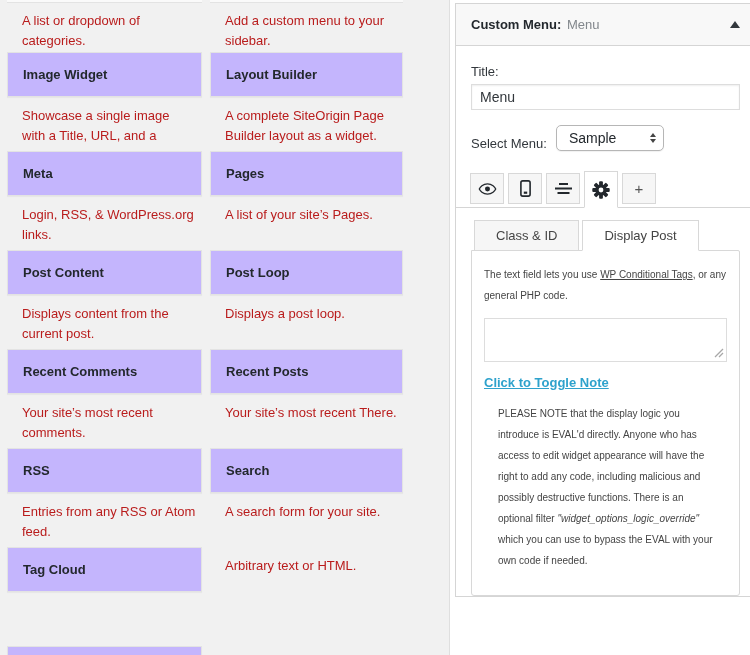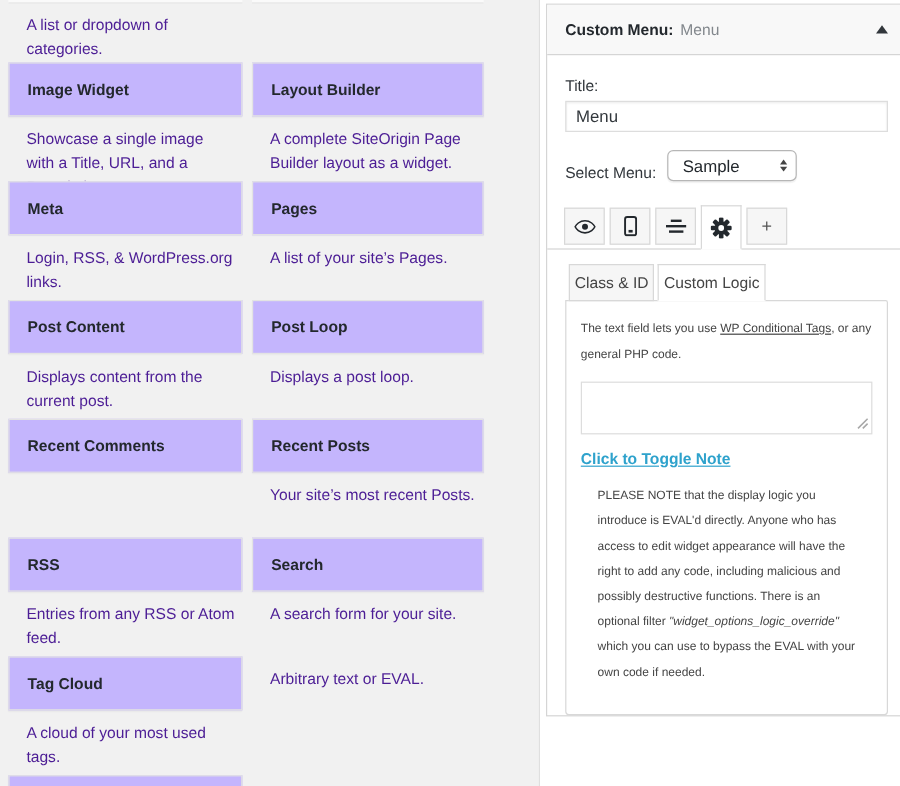--- a/index.html
+++ b/index.html
@@ -16,21 +16,21 @@
     display:grid;grid-template-columns:195px 193px;column-gap:8px;
     grid-template-rows:52px repeat(6,99px) 45px;
   }
   .cell{overflow:visible}
   .wbox{
     height:45px;background:#c4b5fd;border:1px solid #e3e3e3;
     display:flex;align-items:center;padding:0 15px;box-sizing:border-box;
     box-shadow:0 1px 1px rgba(0,0,0,.04);cursor:move;
   }
   .wtitle{font-weight:bold;font-size:13px;color:#23282d}
-  .wdesc{margin:9px 0 0;padding-left:15px;padding-right:6px;font-size:13px;line-height:20px;color:#4c1d95}
+  .wdesc{margin:9px 0 0;padding-left:15px;padding-right:6px;font-size:13px;line-height:20px;color:#b91c1c}
   .lead .wdesc{margin-top:8px}
   .partial-box{height:2px;background:#fafafa;border-bottom:1px solid #e3e3e3}
   
   .right-panel{
     position:absolute;left:449px;top:0;width:316px;height:655px;background:#fff;
     border-left:1px solid #dfdfdf;border-right:1px solid #dfdfdf;box-sizing:border-box;
   }
   .widget-box{margin:3px 8px 0 5px;border:1px solid #d5d5d5;background:#fff}
   .widget-header{
     background:#f8f8f8;border-bottom:1px solid #d5d5d5;
@@ -61,21 +61,21 @@
   .icon-tab{
     width:34px;height:31px;margin-bottom:3px;box-sizing:border-box;cursor:pointer;
     background:#f6f6f6;border:1px solid #d8d8d8;display:flex;align-items:center;justify-content:center;
   }
   .icon-tab.active{height:37px;margin-bottom:-1px;background:#fff;border-bottom-color:#fff}
   .icon-tab.plus{color:#555;font-size:15px;line-height:1}
   .subtab-wrap{margin:12px 15px 0}
   .subtab-row{display:flex;padding-left:3px;margin-bottom:-1px;position:relative;z-index:2}
   .subtab{
     font-size:13px;color:#444;background:#f6f6f6;border:1px solid #d8d8d8;
-    padding:7px 4px;margin-right:3px;cursor:pointer;
+    padding:7px 21px;margin-right:3px;cursor:pointer;
   }
   .subtab.active{background:#fff;border-bottom-color:#fff}
   .subtab-panel{border:1px solid #d8d8d8;background:#fff;padding:1px 12px 10px;border-radius:0 2px 3px 3px}
   .intro,.note{font-size:10px;line-height:21px;color:#444;margin:12px 0}
   .dark-link{color:#444;text-decoration:underline;cursor:pointer}
   .ta-wrap{position:relative}
   .logic-textarea{
     display:block;width:100%;height:44px;box-sizing:border-box;border:1px solid #ddd;
     resize:none;font-family:inherit;font-size:13px;padding:4px;background:#fff;
   }
@@ -88,20 +88,21 @@
 <body>
 
 <div class="widgets-grid">
 
   <div class="cell lead">
     <div class="partial-box"></div>
     <p class="wdesc">A list or dropdown of categories.</p>
   </div>
   <div class="cell lead">
     <div class="partial-box"></div>
+    <p class="wdesc">Add a custom menu to your sidebar.</p>
   </div>
 
   <div class="cell">
     <div class="wbox">
         <span class="wtitle">Image Widget</span>
       </div>
     <p class="wdesc">Showcase a single image with a Title, URL, and a Description</p>
   </div>
   <div class="cell">
     <div class="wbox">
@@ -133,49 +134,49 @@
     <div class="wbox">
         <span class="wtitle">Post Loop</span>
       </div>
     <p class="wdesc">Displays a post loop.</p>
   </div>
 
   <div class="cell">
     <div class="wbox">
         <span class="wtitle">Recent Comments</span>
       </div>
+    <p class="wdesc">Your site’s most recent comments.</p>
   </div>
   <div class="cell">
     <div class="wbox">
         <span class="wtitle">Recent Posts</span>
       </div>
-    <p class="wdesc">Your site’s most recent Posts.</p>
+    <p class="wdesc">Your site’s most recent There.</p>
   </div>
 
   <div class="cell">
     <div class="wbox">
         <span class="wtitle">RSS</span>
       </div>
     <p class="wdesc">Entries from any RSS or Atom feed.</p>
   </div>
   <div class="cell">
     <div class="wbox">
         <span class="wtitle">Search</span>
       </div>
     <p class="wdesc">A search form for your site.</p>
   </div>
 
   <div class="cell">
     <div class="wbox">
         <span class="wtitle">Tag Cloud</span>
       </div>
-    <p class="wdesc">A cloud of your most used tags.</p>
-  </div>
-  <div class="cell">
-    <p class="wdesc">Arbitrary text or EVAL.</p>
+  </div>
+  <div class="cell">
+    <p class="wdesc">Arbitrary text or HTML.</p>
   </div>
 
   <div class="cell">
     <div class="wbox"></div>
   </div>
   <div class="cell"></div>
 </div>
 
 <div class="right-panel">
   <div class="widget-box">
@@ -239,21 +240,21 @@
           </svg>
         </div>
         <div class="icon-tab plus">
           <span>+</span>
         </div>
       </div>
 
       <div class="subtab-wrap">
         <div class="subtab-row">
           <div class="subtab">Class &amp; ID</div>
-          <div class="subtab active">Custom Logic</div>
+          <div class="subtab active">Display Post</div>
         </div>
         <div class="subtab-panel">
           <p class="intro"><span>The text field lets you use </span><a class="dark-link">WP Conditional Tags</a><span>, or any general PHP code.</span></p>
           <div class="ta-wrap">
             <textarea class="logic-textarea" style=""></textarea>
             <svg class="grip" width="11" height="11" viewBox="0 0 11 11">
               <path d="M10 2 L2 10 M10 6 L6 10" stroke="#a8a8a8" stroke-width="1.3" fill="none"></path>
             </svg>
           </div>
           <a class="toggle-link">Click to Toggle Note</a>

